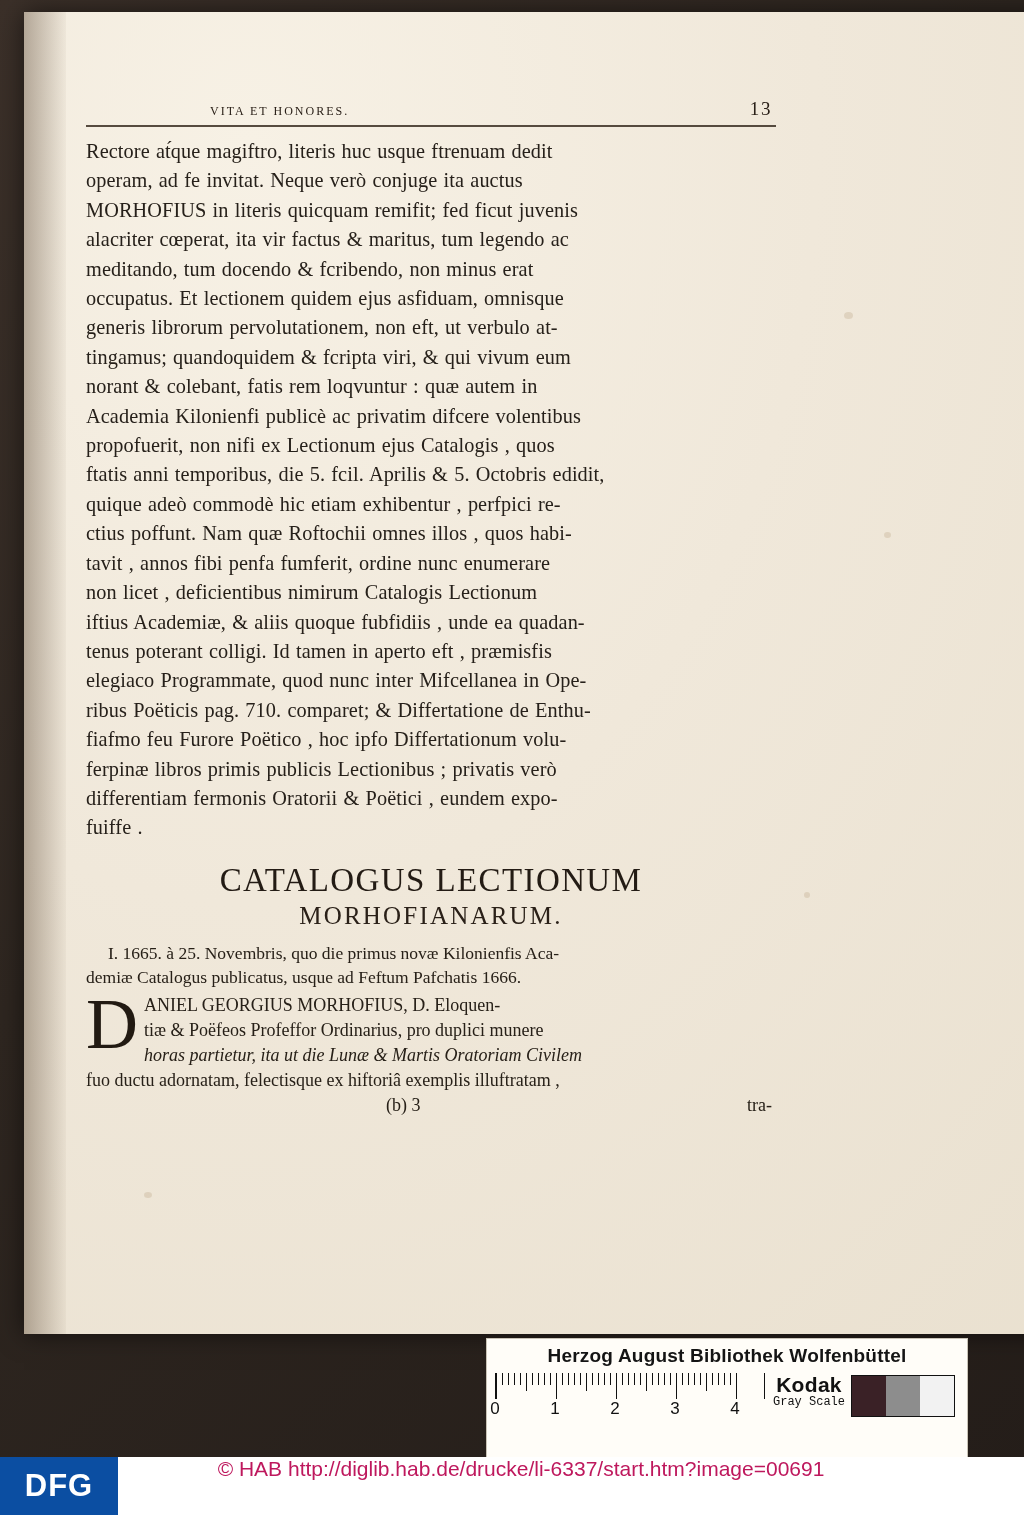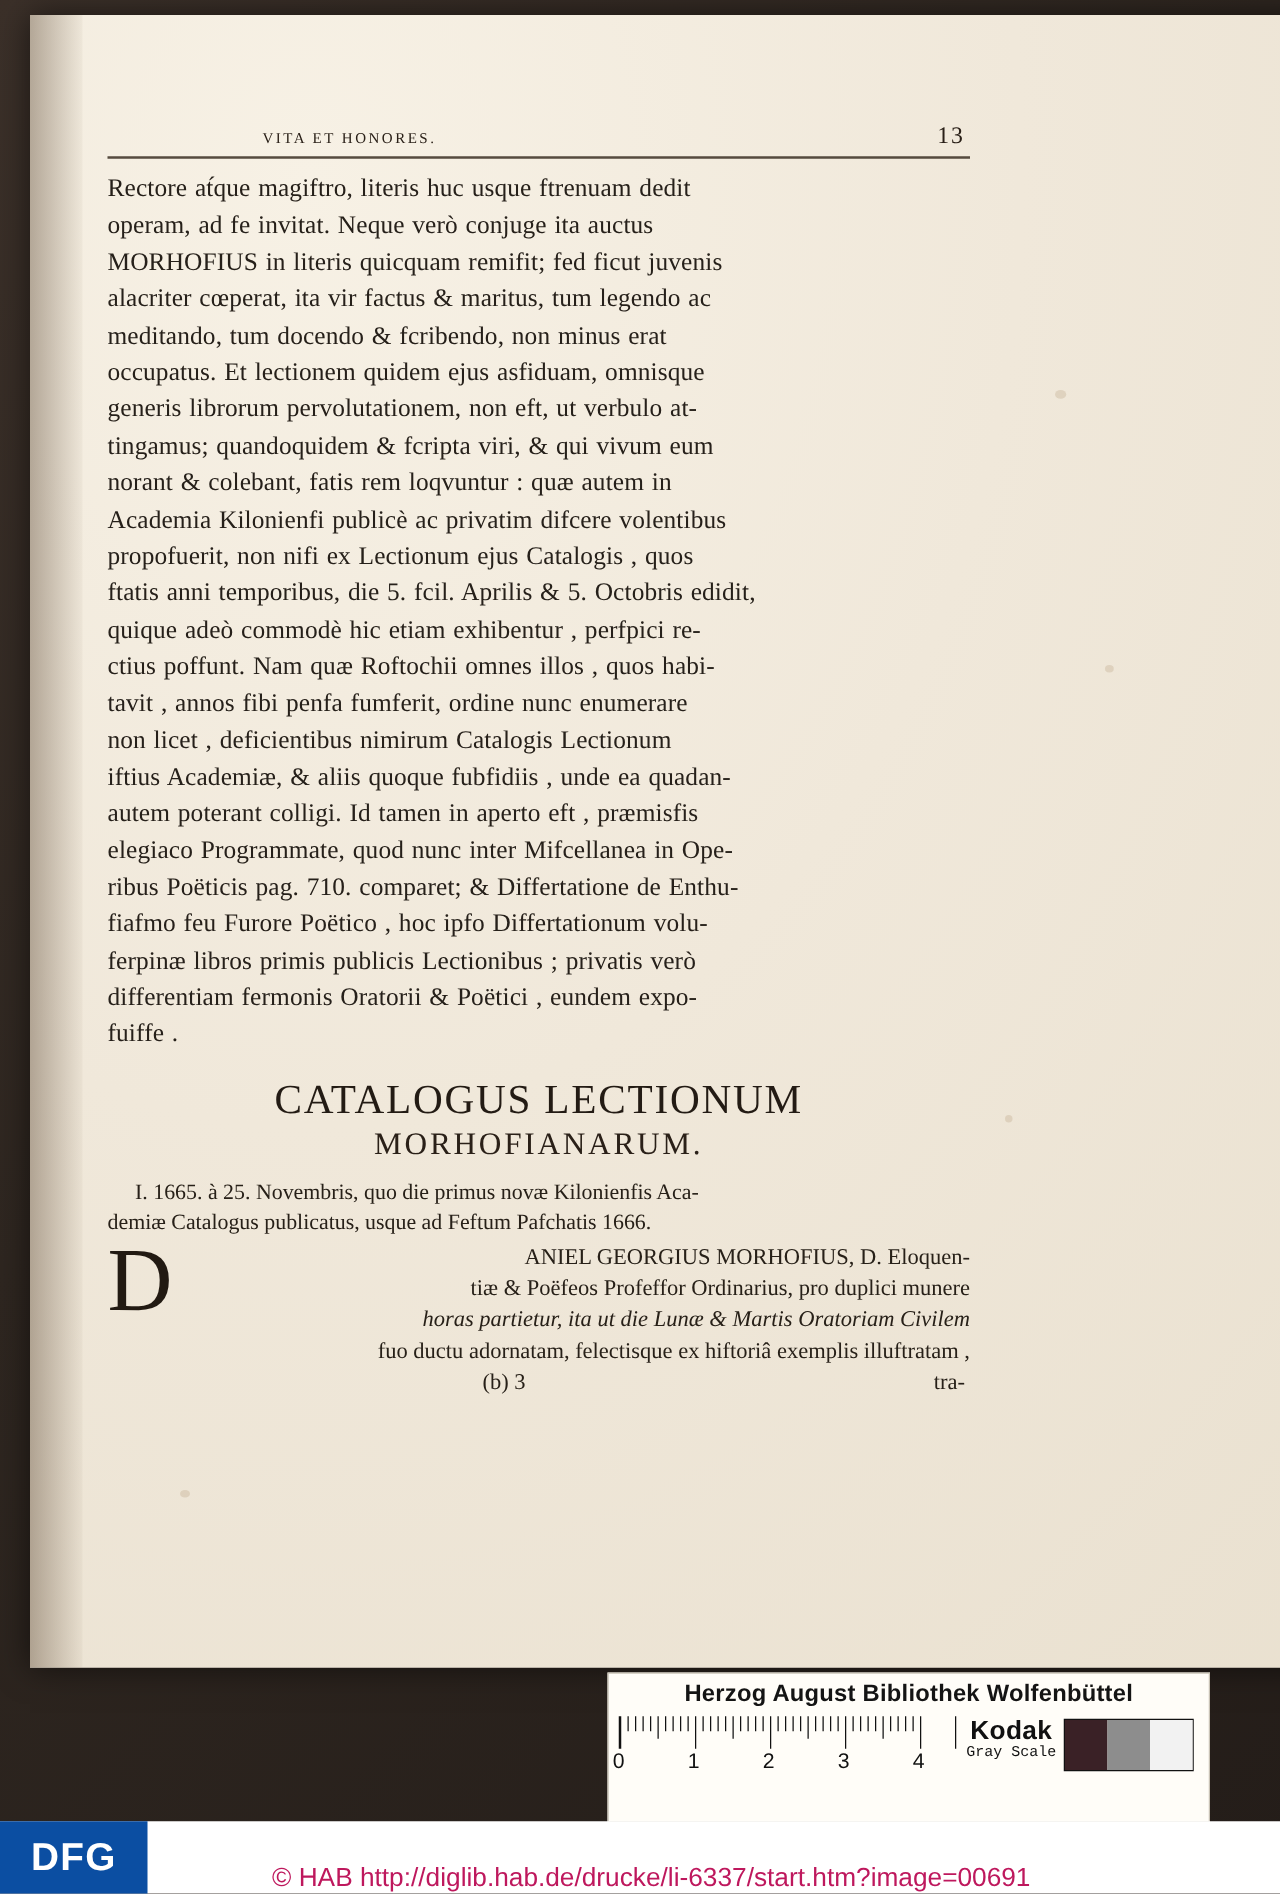--- a/index.html
+++ b/index.html
@@ -131,21 +131,21 @@
     color: #272018;
   }
   .dropcap {
     float: left;
     font-size: 72px;
     line-height: 58px;
     padding: 2px 6px 0 0;
     font-family: "Liberation Serif", serif;
     color: #221a12;
   }
-  .dropcap-par .ln { display: block; white-space: nowrap; text-align: right; }
+  .dropcap-par .ln { display: block; white-space: nowrap; }
   .ital { font-style: italic; }
 
   .footline {
     margin-top: 2px;
     display: flex;
     justify-content: space-between;
     font-size: 18px;
     color: #272018;
   }
   .sigmark { margin-left: 300px; }
@@ -237,21 +237,21 @@
 
   
   .creditbar {
     position: absolute;
     left: 0;
     bottom: 0;
     width: 1024px;
     height: 58px;
     background: #ffffff;
     display: flex;
-    align-items: flex-end;
+    align-items: flex-start;
   }
   .dfg {
     width: 118px;
     height: 58px;
     background: #0b4ea2;
     color: #ffffff;
     font-family: "Liberation Sans", sans-serif;
     font-weight: bold;
     font-size: 31px;
     letter-spacing: 1px;
@@ -301,21 +301,21 @@
           <span class="ln">tingamus;  quandoquidem &amp; fcripta viri,  &amp; qui vivum eum</span>
           <span class="ln">norant &amp; colebant, fatis rem loqvuntur :  quæ autem in</span>
           <span class="ln">Academia Kilonienfi publicè ac privatim difcere volentibus</span>
           <span class="ln">propofuerit,  non nifi ex Lectionum ejus Catalogis ,  quos</span>
           <span class="ln">ftatis anni temporibus, die 5. fcil. Aprilis &amp; 5. Octobris edidit,</span>
           <span class="ln">quique adeò commodè hic etiam exhibentur ,  perfpici re-</span>
           <span class="ln">ctius poffunt.    Nam quæ Roftochii omnes illos ,  quos habi-</span>
           <span class="ln">tavit , annos fibi penfa fumferit,  ordine nunc enumerare</span>
           <span class="ln">non licet ,  deficientibus nimirum Catalogis Lectionum</span>
           <span class="ln">iftius Academiæ,  &amp; aliis quoque fubfidiis ,  unde ea quadan-</span>
-          <span class="ln">autem poterant colligi.    Id tamen in aperto eft ,  præmisfis</span>
+          <span class="ln">tenus poterant colligi.    Id tamen in aperto eft ,  præmisfis</span>
           <span class="ln">elegiaco Programmate, quod nunc inter Mifcellanea in Ope-</span>
           <span class="ln">ribus Poëticis pag. 710. comparet; &amp; Differtatione de Enthu-</span>
           <span class="ln">fiafmo feu Furore Poëtico ,  hoc ipfo Differtationum volu-</span>
           <span class="ln">ferpinæ libros primis publicis Lectionibus ;  privatis verò</span>
           <span class="ln">differentiam fermonis Oratorii &amp; Poëtici ,  eundem expo-</span>
           <span class="ln">fuiffe .</span>
         </div>
 
         <div class="sec-title">CATALOGUS LECTIONUM</div>
         <div class="sec-subtitle">MORHOFIANARUM.</div>

